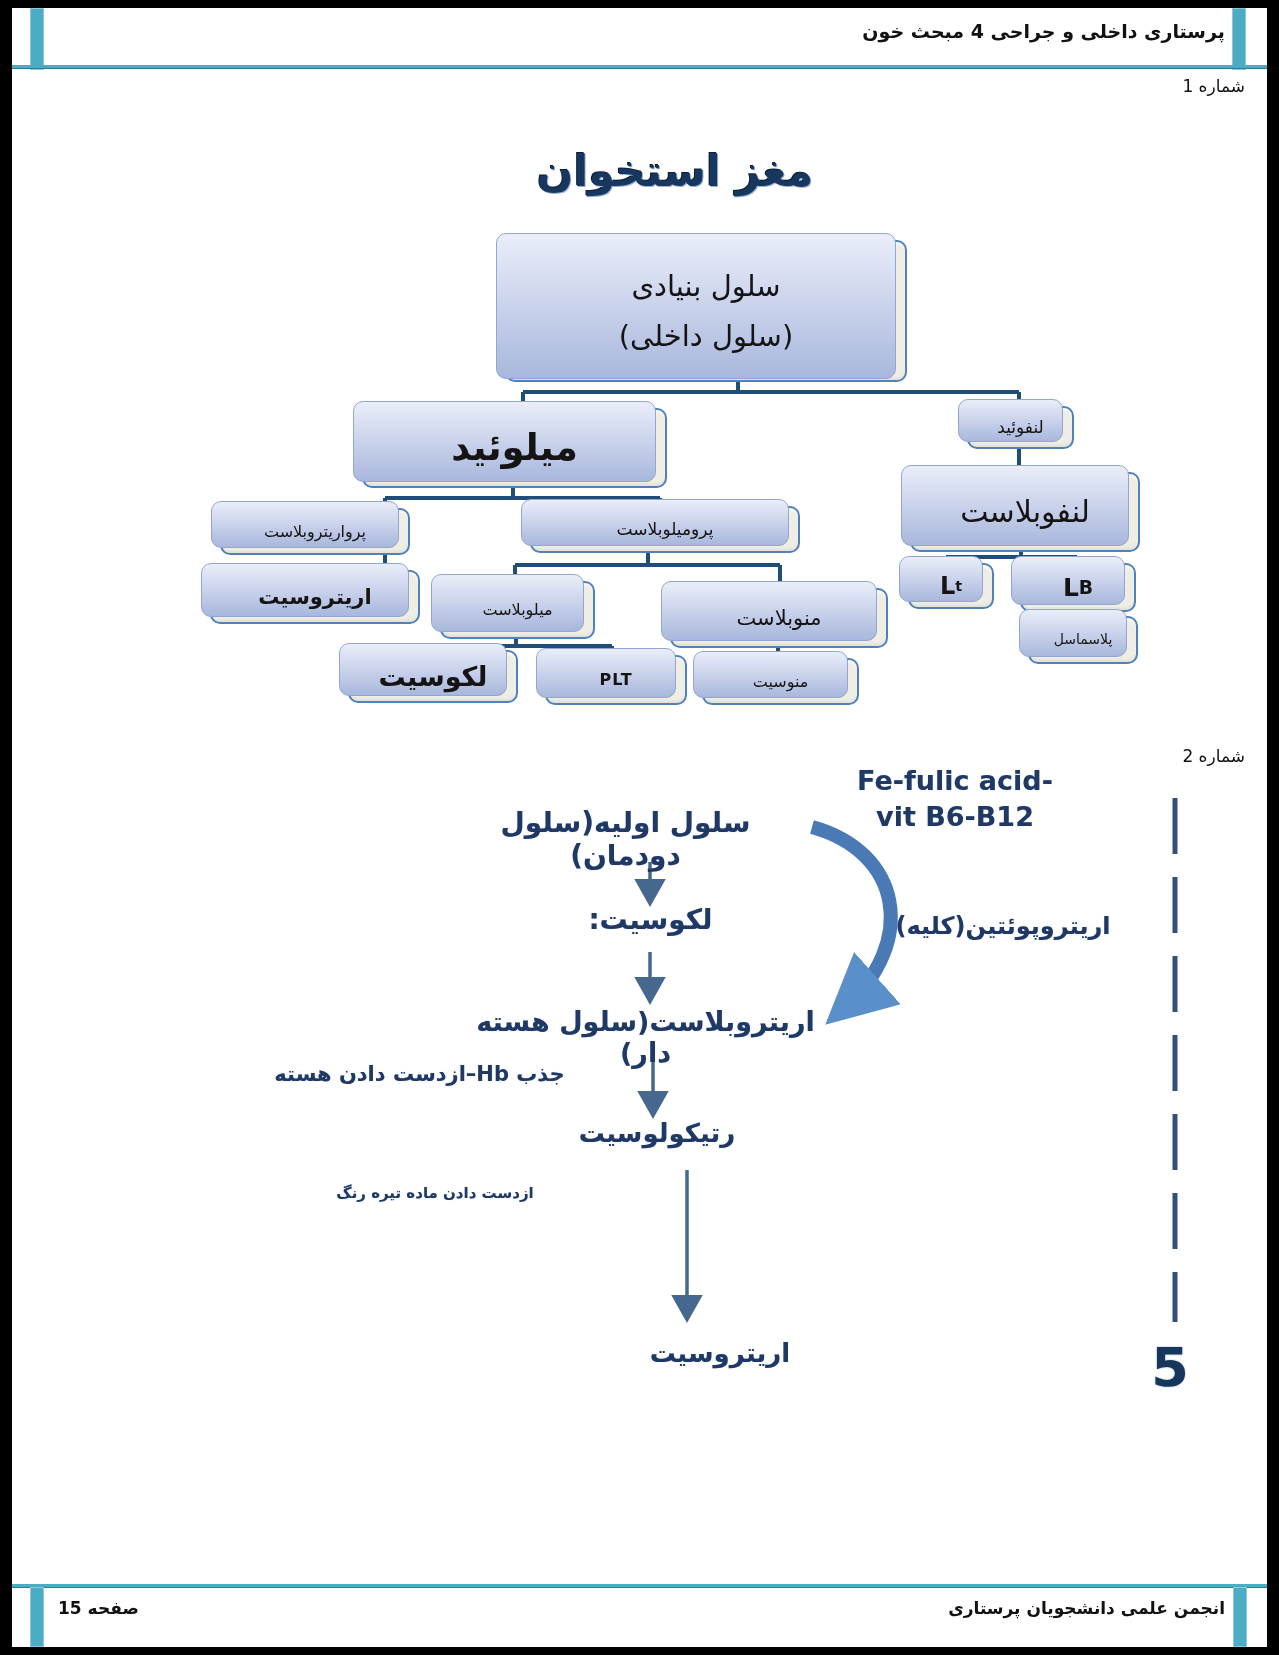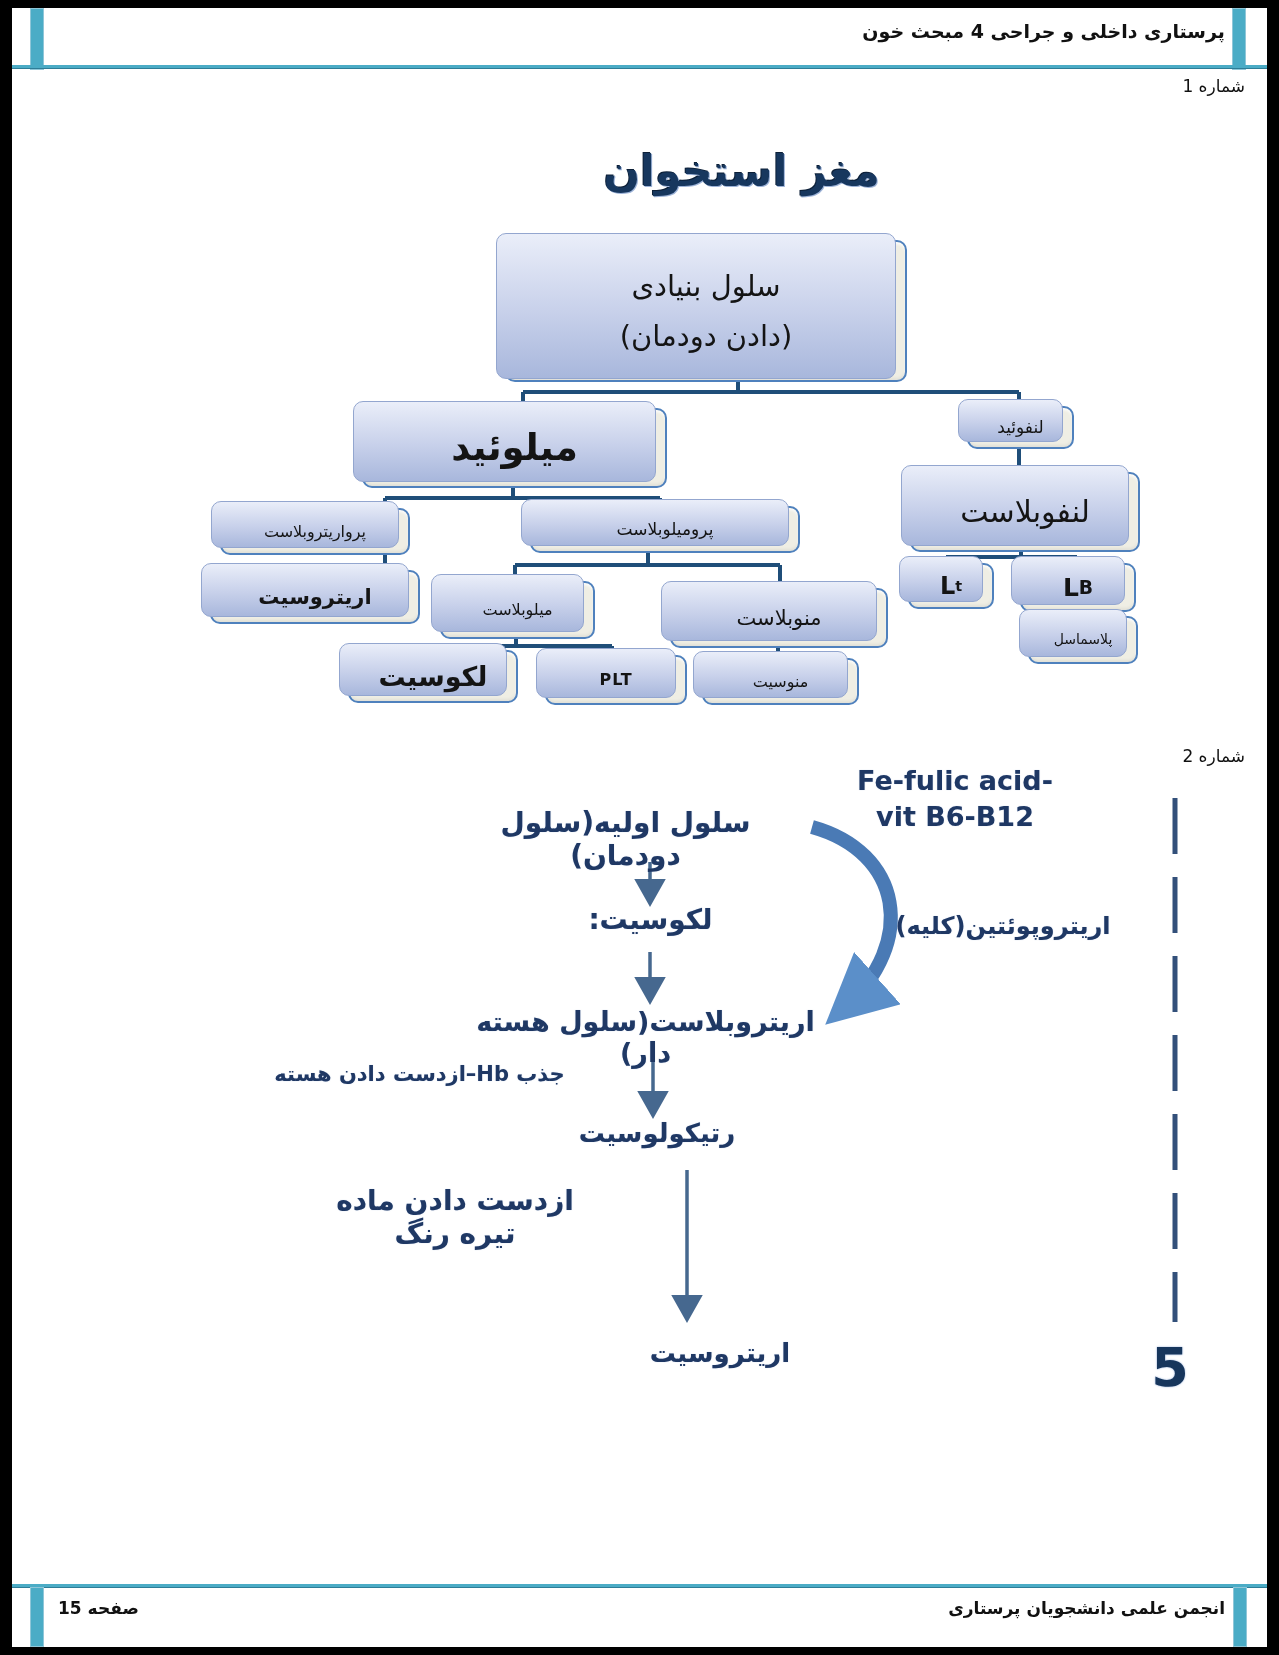--- a/index.html
+++ b/index.html
@@ -11,21 +11,21 @@
   .sheet{position:absolute;left:12px;top:8px;width:1255px;height:1639px;background:#ffffff;}
   
   .rule{position:absolute;left:12px;width:1255px;height:3px;background:#4bacc6;box-shadow:0 1px 0 #2e7d97;z-index:3;}
   .vbar{position:absolute;width:14px;background:#4bacc6;border:1px solid #8fc6d8;box-sizing:border-box;z-index:3;}
   
   .hdr-text{position:absolute;top:20px;right:54px;font-size:19px;font-weight:bold;color:#111;direction:rtl;z-index:4;}
   .ftr-org{position:absolute;top:1598px;right:54px;font-size:17px;font-weight:bold;color:#111;direction:rtl;z-index:4;}
   .ftr-page{position:absolute;top:1598px;left:58px;font-size:17px;font-weight:bold;color:#111;direction:rtl;z-index:4;}
   .sec-label{position:absolute;right:34px;font-size:17px;color:#111;direction:rtl;z-index:4;}
   
-  .d1-title{position:absolute;left:470px;top:146px;width:410px;
+  .d1-title{position:absolute;left:470px;top:146px;width:410px;text-align:center;
     font-size:43px;font-weight:bold;color:#17375e;direction:rtl;
     text-shadow:1px 1px 0 #9db3d8, -1px -1px 0 #0d2038;z-index:4;letter-spacing:1px;}
   .fc-box{
     position:absolute;background:#efeee4;border:2px solid #4f81bd;border-radius:10px;
     display:flex;flex-direction:column;align-items:center;justify-content:center;
     color:#141414;direction:rtl;z-index:2;text-align:center;line-height:1.25;
     box-shadow:inset 0 2px 3px rgba(255,255,255,.9), inset 0 -2px 3px rgba(0,0,0,.06);
   }
   .fc-box::before{
     content:"";position:absolute;left:-11px;top:-9px;width:100%;height:104%;
@@ -82,21 +82,21 @@
       <polyline points="1021,550 1021,557"></polyline>
       <polyline points="946,557 1077,557"></polyline>
       <polyline points="946,557 946,563"></polyline>
       <polyline points="1077,557 1077,563"></polyline>
       <polyline points="1077,606 1077,616"></polyline>
     </g>
   </svg>
 
   <div class="fc-box" style="left:505px;top:240px;width:398px;height:138px;font-size:29px;">
     <span>سلول بنیادی</span>
-    <span style="margin-top:14px;">(دادن دودمان)</span>
+    <span style="margin-top:14px;">(سلول داخلی)</span>
   </div>
   <div class="fc-box" style="left:362px;top:408px;width:301px;height:76px;font-size:37px;font-weight:bold;">
     <span>میلوئید</span>
   </div>
   <div class="fc-box" style="left:967px;top:406px;width:103px;height:39px;font-size:17px;">
     <span>لنفوئید</span>
   </div>
   <div class="fc-box" style="left:220px;top:508px;width:186px;height:43px;font-size:16px;">
     <span>پرواریتروبلاست</span>
   </div>
@@ -160,21 +160,21 @@
   <div class="d2-text d2-latin" style="left:850px;top:763px;width:210px;font-size:27px;line-height:1.35;">
     <div>Fe-fulic acid-</div>
     <div>vit B6-B12</div>
   </div>
   <div class="d2-text" style="left:443px;top:806px;width:365px;font-size:28px;">سلول اولیه(سلول دودمان)</div>
   <div class="d2-text" style="left:568px;top:903px;width:165px;font-size:28px;">لکوسیت:</div>
   <div class="d2-text" style="left:878px;top:912px;width:250px;font-size:24px;">اریتروپوئتین(کلیه)</div>
   <div class="d2-text" style="left:453px;top:1006px;width:385px;font-size:27px;">اریتروبلاست(سلول هسته دار)</div>
   <div class="d2-text" style="left:272px;top:1062px;width:295px;font-size:21px;">جذب Hb–ازدست دادن هسته</div>
   <div class="d2-text" style="left:568px;top:1118px;width:178px;font-size:26px;">رتیکولوسیت</div>
-  <div class="d2-text" style="left:310px;top:1184px;width:290px;font-size:28px;">ازدست دادن ماده تیره رنگ</div>
+  <div class="d2-text" style="left:290px;top:1184px;width:290px;font-size:15px;">ازدست دادن ماده تیره رنگ</div>
   <div class="d2-text" style="left:640px;top:1338px;width:160px;font-size:26px;">اریتروسیت</div>
 
   <div class="big-num">5</div>
 
   <div class="rule" style="top:1584px;"></div>
   <div class="vbar" style="left:30px;top:1587px;height:60px;"></div>
   <div class="vbar" style="left:1233px;top:1587px;height:60px;"></div>
   <div class="ftr-org">انجمن علمی دانشجویان پرستاری</div>
   <div class="ftr-page">صفحه  15</div>
 </div>

